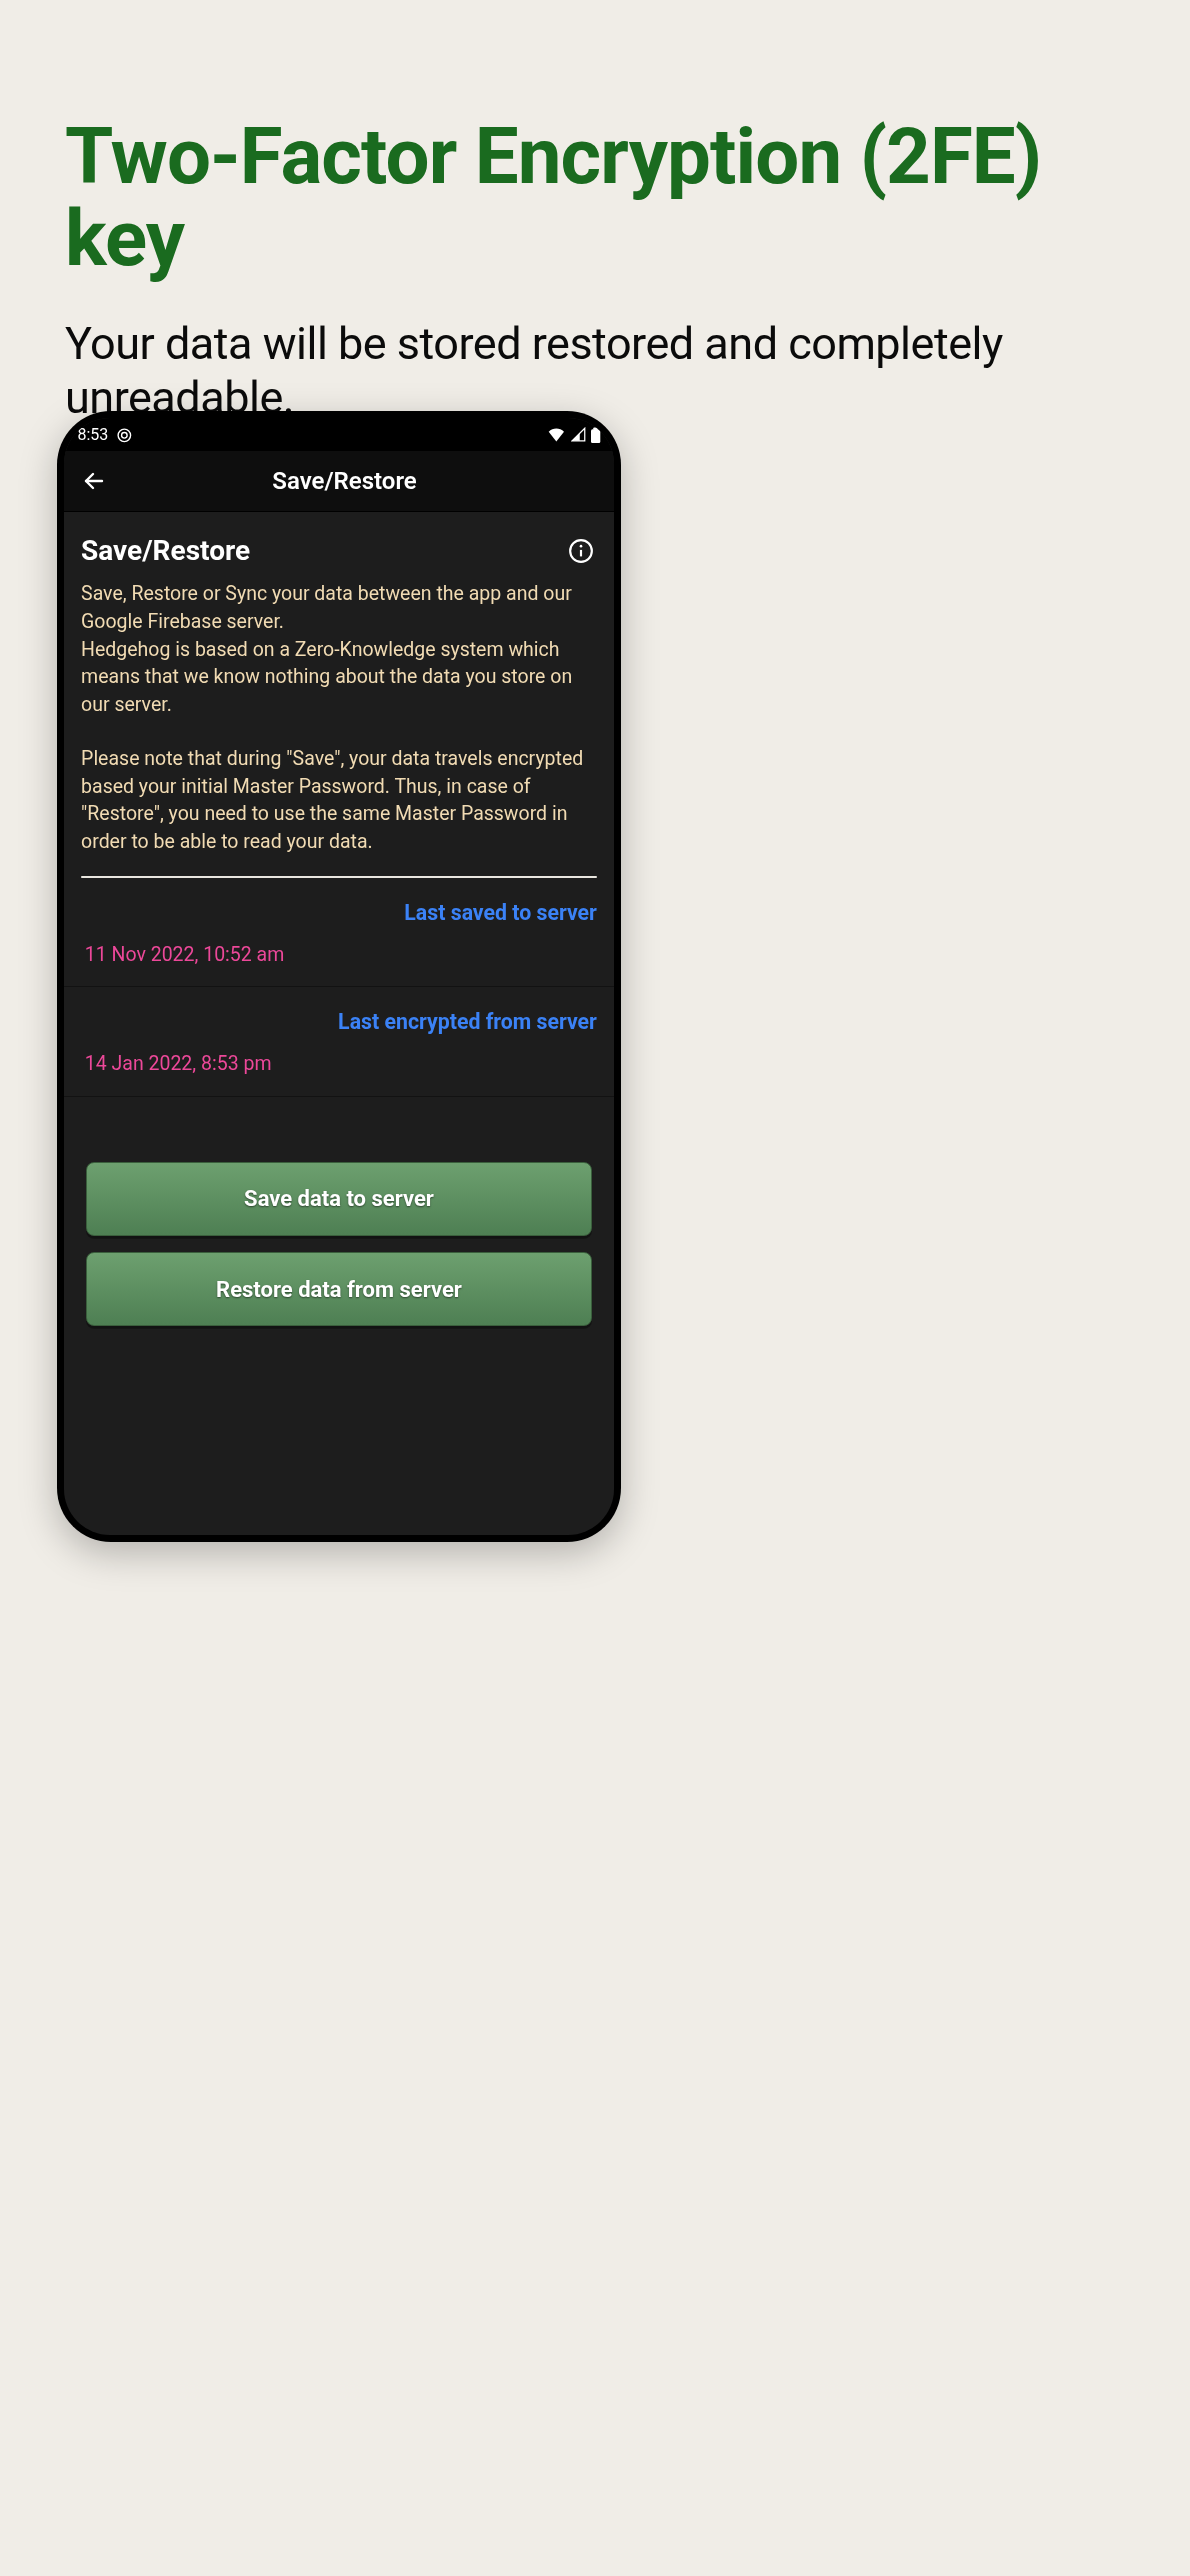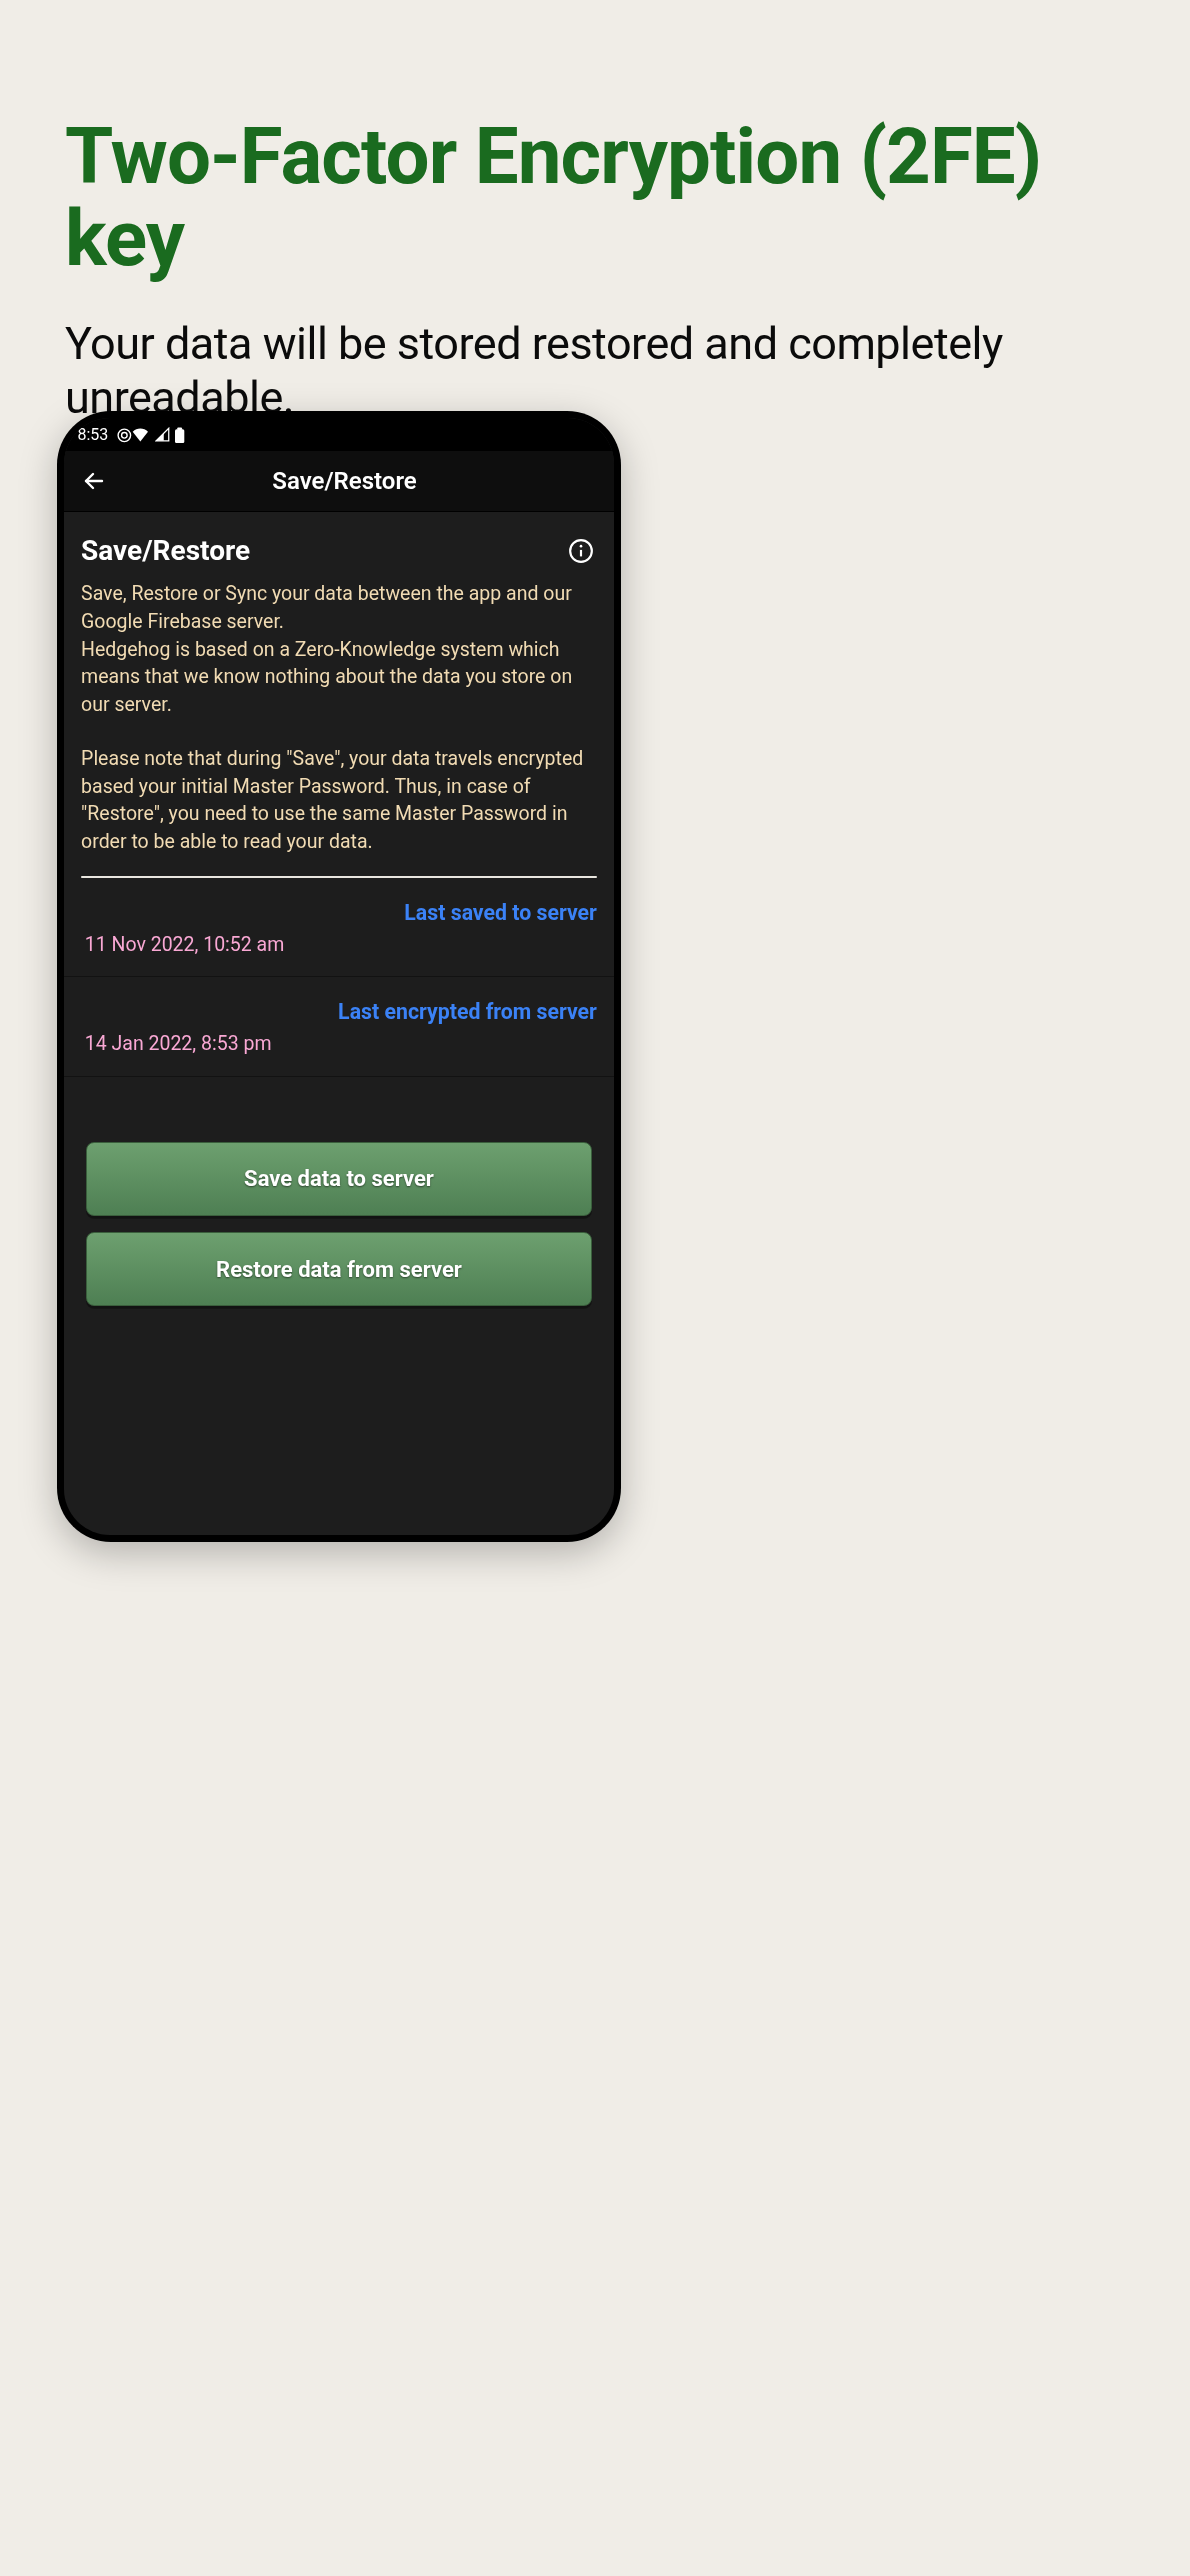--- a/index.html
+++ b/index.html
@@ -41,20 +41,21 @@
     inset: 7.4px;
     border-radius: 46px;
     background: #1d1d1d;
     overflow: hidden;
   }
 
   .statusbar {
     height: 33px;
     display: flex;
     align-items: center;
+    justify-content: space-between;
     padding: 0 13px;
     color: #fff;
     font-size: 16px;
     background: #000;
   }
   .status-left { display:flex; align-items:center; gap:7.4px; }
   .status-right { display:flex; align-items:center; gap:5.6px; }
   .ico { display:inline-flex; }
 
   .appbar {
@@ -95,21 +96,21 @@
   .body-text.gap { margin-top: 26px; }
   .divider {
     height: 1.9px;
     background: #e9e6df;
     margin: 20.4px 16.7px 0 16.7px;
     border-radius: 0.9px;
   }
 
   .row { padding: 22px 16.7px 20.4px 16.7px; border-bottom: 0.9px solid #121212; }
   .row-title { color:#3b82f6; font-size:21.3px; font-weight:700;text-align:right; }
-  .row-value { color:#f9a8d4; font-size:19.5px; margin-top:8px; padding-left:3.7px; }
+  .row-value { color:#ec4899; font-size:19.5px; margin-top:18px; padding-left:3.7px; }
 
   .actions { padding: 65px 22px 0 22px; display:flex; flex-direction:column; gap:16.7px; }
   .btn {
     height: 74px;
     border-radius: 8px;
     background: linear-gradient(#6da06f, #4e7f53);
     border: 0.9px solid #3a5f3c;
     color:#fff;
     font-size:22px;
     font-weight:700;

